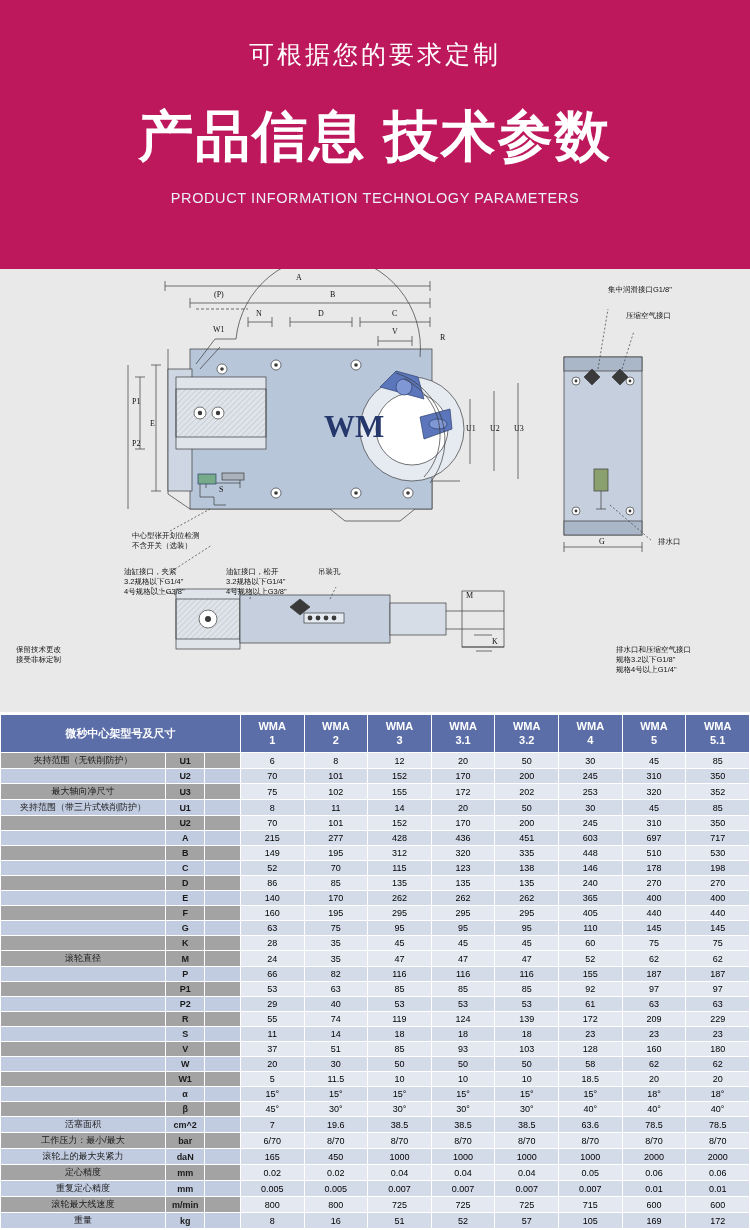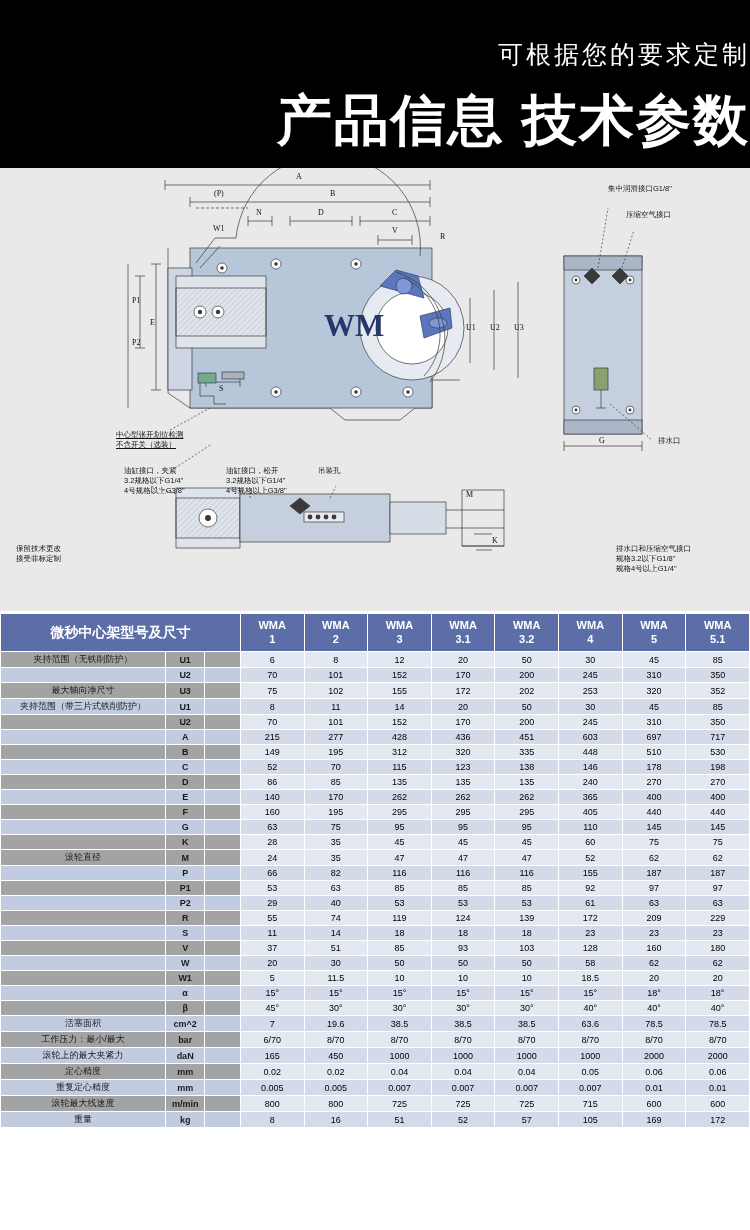--- a/index.html
+++ b/index.html
@@ -5,36 +5,36 @@
   * { box-sizing: border-box; }
   html, body { margin:0; padding:0; }
   body {
     width:750px; height:1230px;
     font-family:"Liberation Sans", sans-serif;
     background:#ffffff;
     overflow:hidden;
   }
   
   .header {
-    width:750px; height:168px;
-    background:#000000;
+    width:750px; height:269px;
+    background:#be185d;
     color:#ffffff;
-    text-align:right;
+    text-align:center;
     padding-top:38px;
   }
   .header .sub1 {
     font-size:25px;
     letter-spacing:3px;
     font-weight:normal;
   }
   .header .main {
     font-size:55px;
     font-weight:bold;
     letter-spacing:2px;
-    margin-top:18px;
+    margin-top:34px;
     line-height:1.15;
   }
   .header .sub2 {
     font-size:14.5px;
     letter-spacing:0.6px;
     margin-top:22px;
     color:#eceff7;
   }
   
   .drawing {
@@ -63,21 +63,21 @@
   table.spec thead th {
     background:#5b6ea8;
     color:#ffffff;
     font-size:11px;
     font-weight:bold;
     height:38px;
     line-height:1.25;
   }
   table.spec thead th.first {
     width:230px;
-    font-size:14px;
+    font-size:11px;
   }
   td.lab {
     background:#c9d2e4;
     color:#1b1b1b;
     text-align:left;
     padding-left:6px;
     width:158px;
     font-size:9px;
   }
   td.sym {
@@ -275,21 +275,21 @@
     <div class="lbl" style="left:514px; top:155px;">U3</div>
     <div class="lbl" style="left:219px; top:216px;">S</div>
     <div class="lbl" style="left:599px; top:268px;">G</div>
     <div class="lbl" style="left:466px; top:322px;">M</div>
     <div class="lbl" style="left:492px; top:368px;">K</div>
 
     
     <div class="note" style="left:608px; top:16px;">集中润滑接口G1/8"</div>
     <div class="note" style="left:626px; top:42px;">压缩空气接口</div>
     <div class="note" style="left:658px; top:268px;">排水口</div>
-    <div class="note" style="left:116px; top:262px;text-decoration:underline;">中心型张开划位检测
+    <div class="note" style="left:132px; top:262px;">中心型张开划位检测
 不含开关（选装）</div>
     <div class="note" style="left:124px; top:298px;">油缸接口，夹紧
 3.2规格以下G1/4"
 4号规格以上G3/8"</div>
     <div class="note" style="left:226px; top:298px;">油缸接口，松开
 3.2规格以下G1/4"
 4号规格以上G3/8"</div>
     <div class="note" style="left:318px; top:298px;">吊装孔</div>
     <div class="note" style="left:16px;  top:376px;">保留技术更改
 接受非标定制</div>

